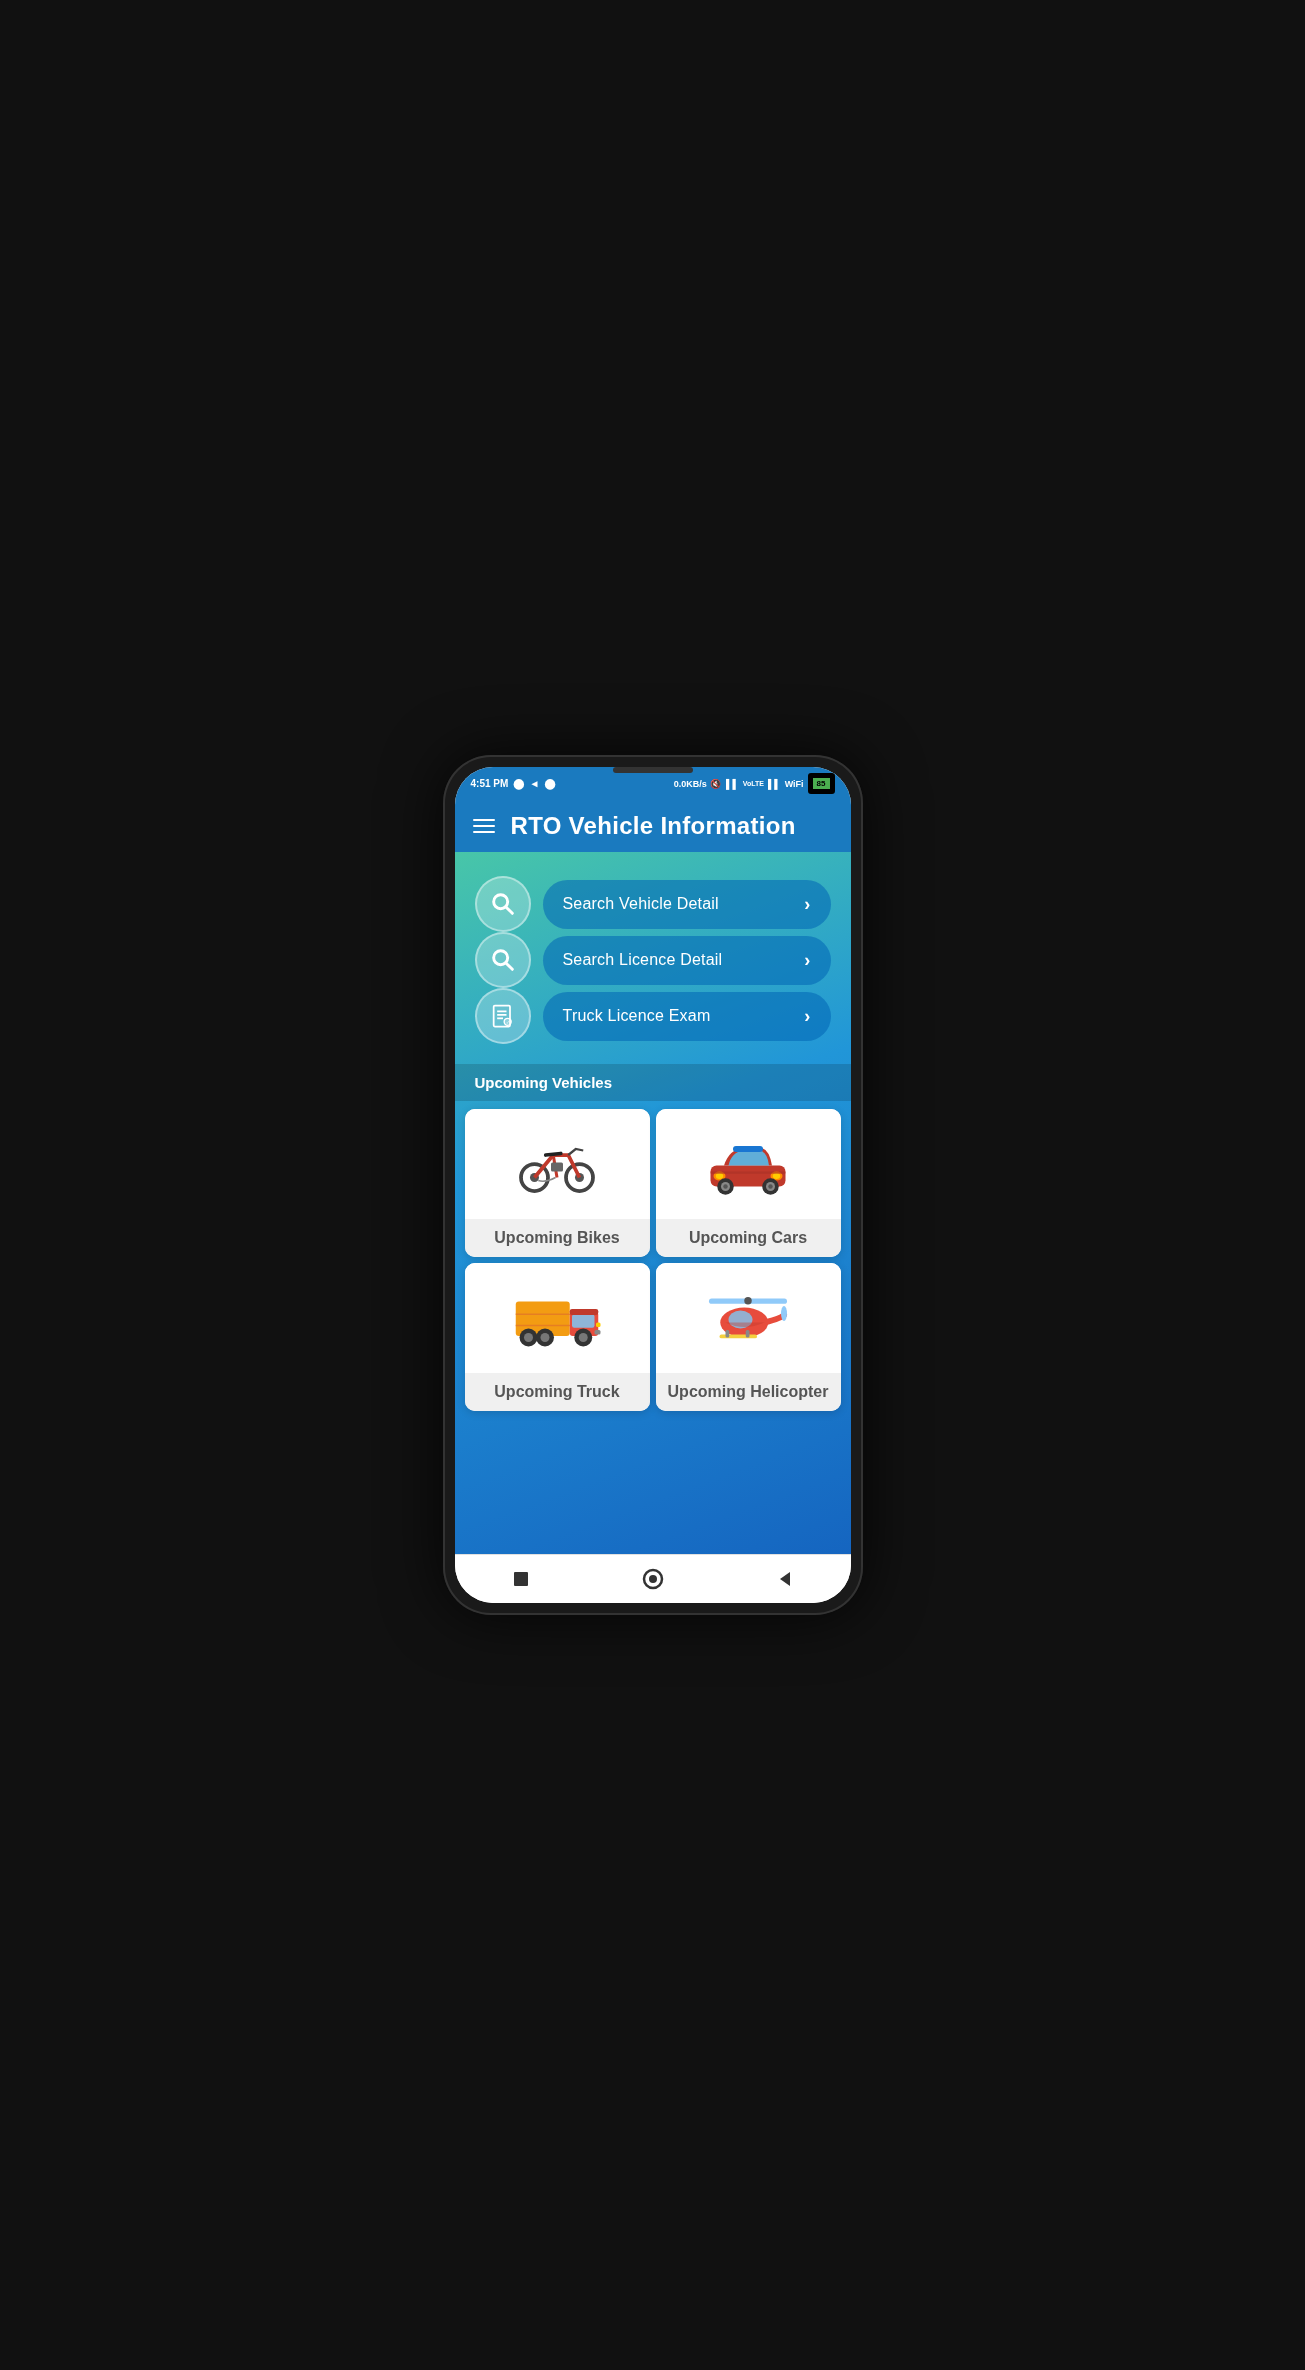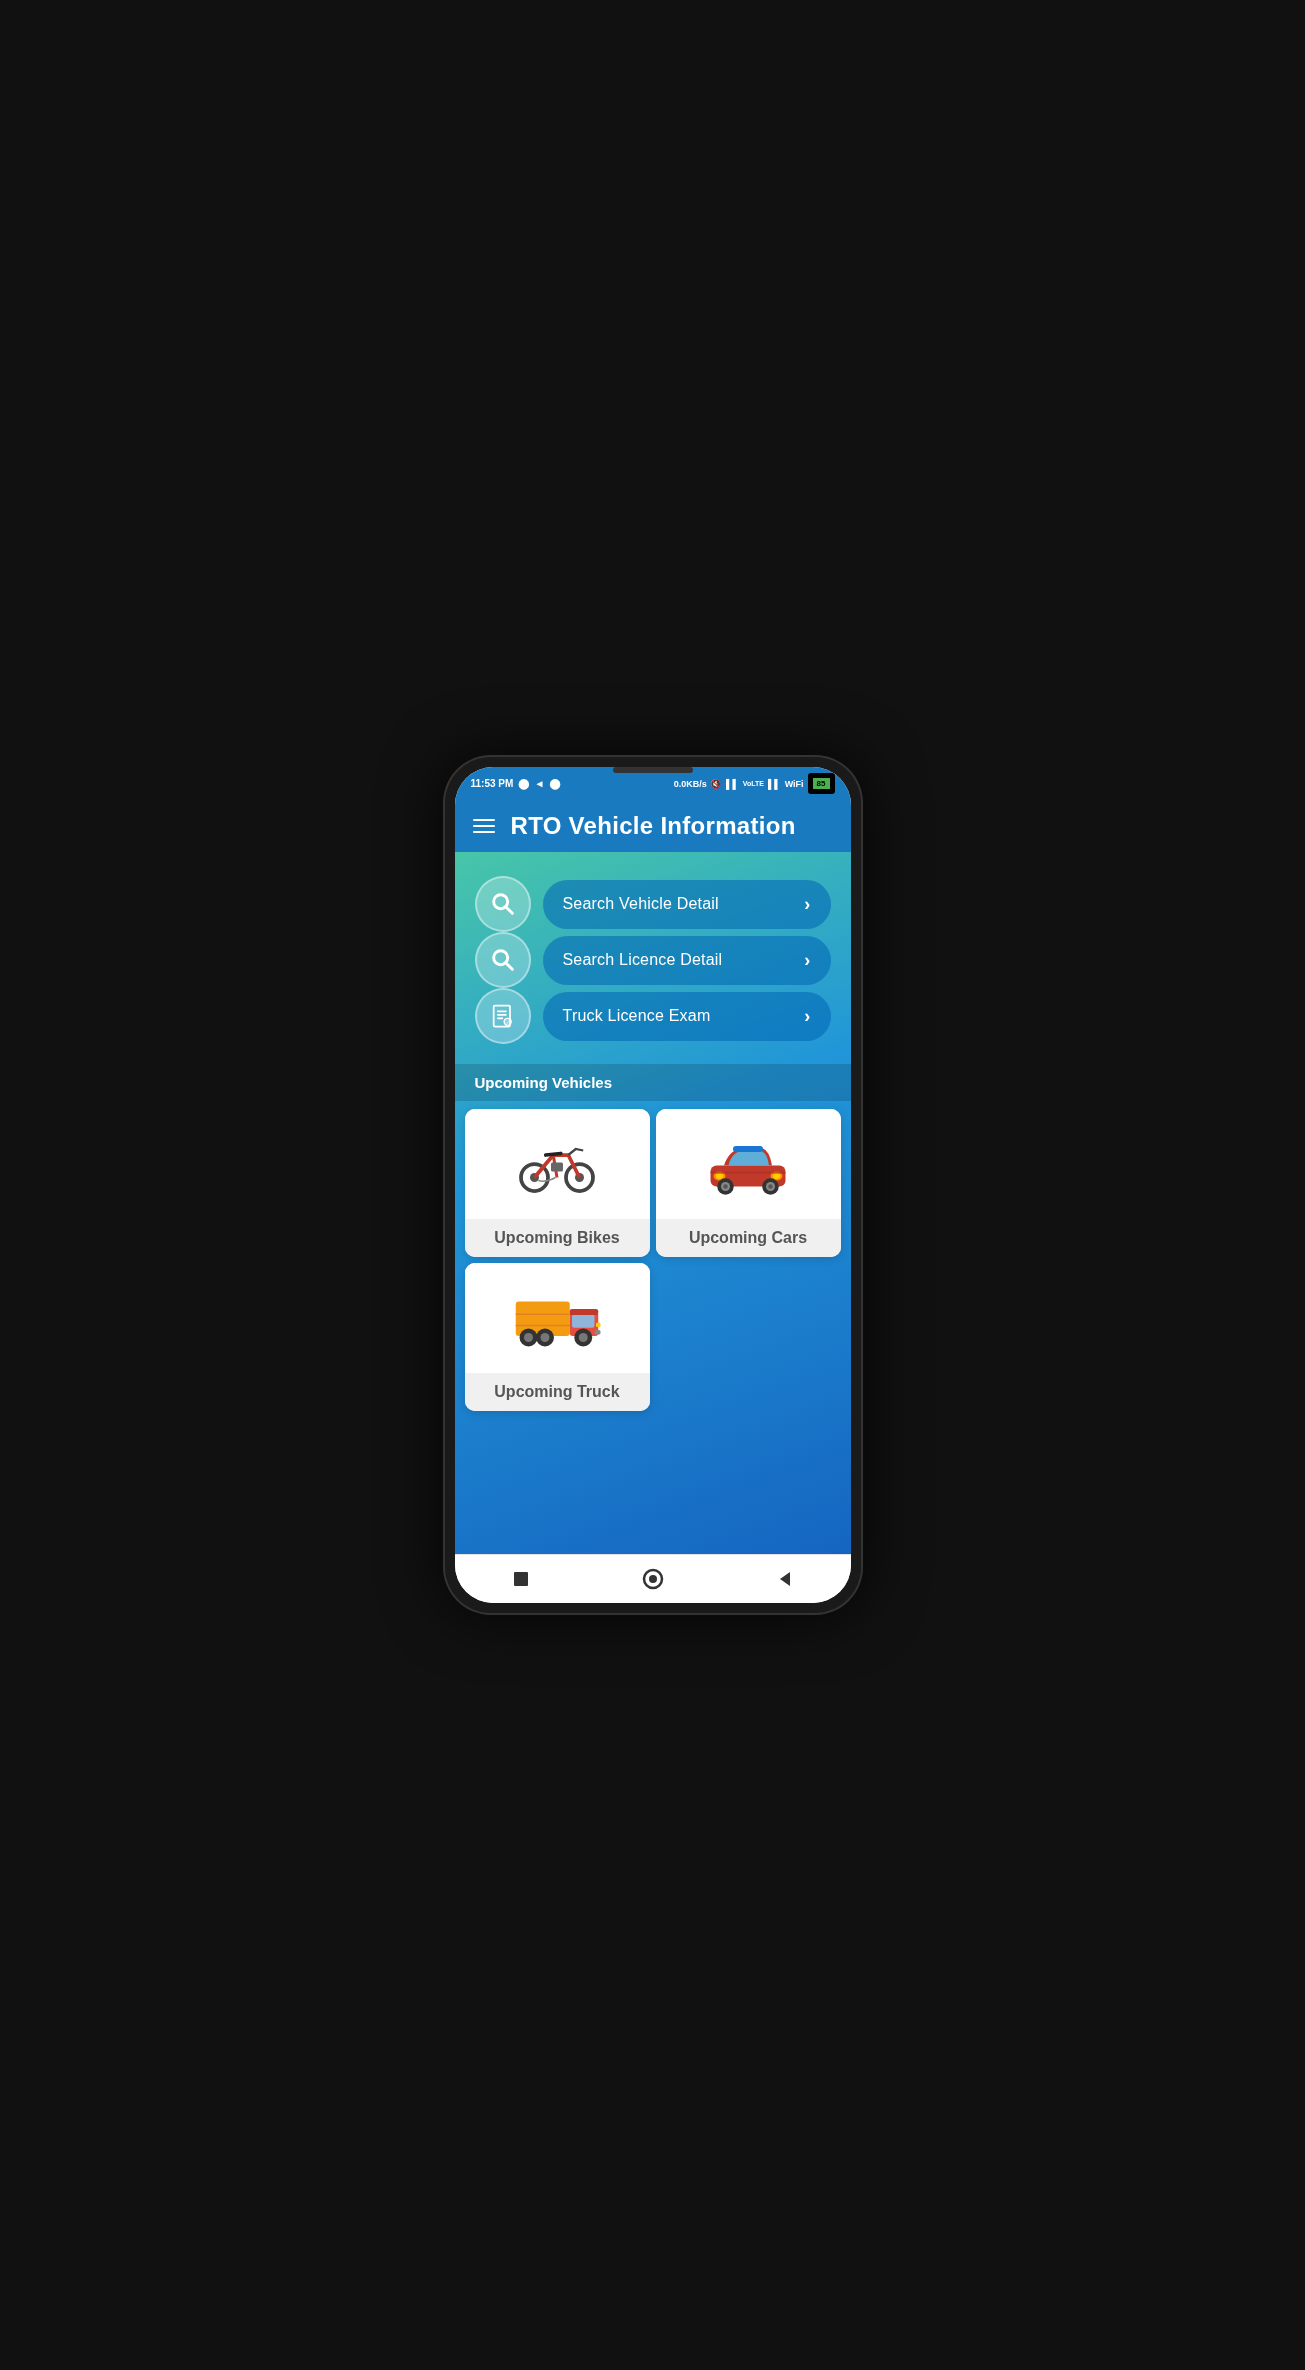--- a/index.html
+++ b/index.html
@@ -243,21 +243,21 @@
   </style>
 </head>
 <body>
 
 <div class="phone-frame">
   <div class="phone-notch"></div>
   <div class="phone-screen">
 
     <div class="status-bar">
       <div class="status-left">
-        <span>11:53 PM</span>
+        <span>4:51 PM</span>
         <span>⬤</span>
         <span>◄</span>
         <span>⬤</span>
       </div>
       <div class="status-right">
         <span>0.0KB/s</span>
         <span>🔇</span>
         <span>▌▌</span>
         <span style="font-size:7px;">VoLTE</span>
         <span>▌▌</span>
@@ -412,20 +412,48 @@
                 <circle cx="44" cy="66" r="12" fill="#333"></circle>
                 <circle cx="44" cy="66" r="6" fill="#777"></circle>
 
                 <circle cx="95" cy="66" r="12" fill="#333"></circle>
                 <circle cx="95" cy="66" r="6" fill="#777"></circle>
               </svg>
             </div>
             <div class="vehicle-label-area">Upcoming Truck</div>
           </div>
 
+          <div class="vehicle-card">
+            <div class="vehicle-image-area">
+              <svg class="helicopter-svg" viewBox="0 0 120 80" xmlns="http://www.w3.org/2000/svg">
+
+                <rect x="8" y="14" width="52" height="7" rx="3.5" fill="#90caf9"></rect>
+
+                <rect x="60" y="14" width="52" height="7" rx="3.5" fill="#90caf9"></rect>
+
+                <circle cx="60" cy="17" r="5" fill="#555"></circle>
+
+                <ellipse cx="55" cy="46" rx="32" ry="20" fill="#e74c3c"></ellipse>
+
+                <ellipse cx="50" cy="42" rx="16" ry="12" fill="#85c1e9" opacity="0.85"></ellipse>
+
+                <path d="M82 46 Q105 40 108 36" fill="none" stroke="#e74c3c" stroke-width="8" stroke-linecap="round"></path>
+
+                <ellipse cx="108" cy="34" rx="4" ry="10" fill="#90caf9"></ellipse>
+
+                <rect x="22" y="62" width="50" height="5" rx="2.5" fill="#f4d03f"></rect>
+
+                <rect x="30" y="56" width="5" height="10" rx="2" fill="#888"></rect>
+                <rect x="57" y="56" width="5" height="10" rx="2" fill="#888"></rect>
+
+                <path d="M30 46 Q55 58 82 46" fill="#c0392b" opacity="0.4"></path>
+              </svg>
+            </div>
+            <div class="vehicle-label-area">Upcoming Helicopter</div>
+          </div>
 
         </div>
       </div>
 
     </div>
 
     <div class="nav-bar">
       <div class="nav-btn">
         <svg width="20" height="20" viewBox="0 0 20 20">
           <rect x="3" y="3" width="14" height="14" rx="1" fill="#333"></rect>

